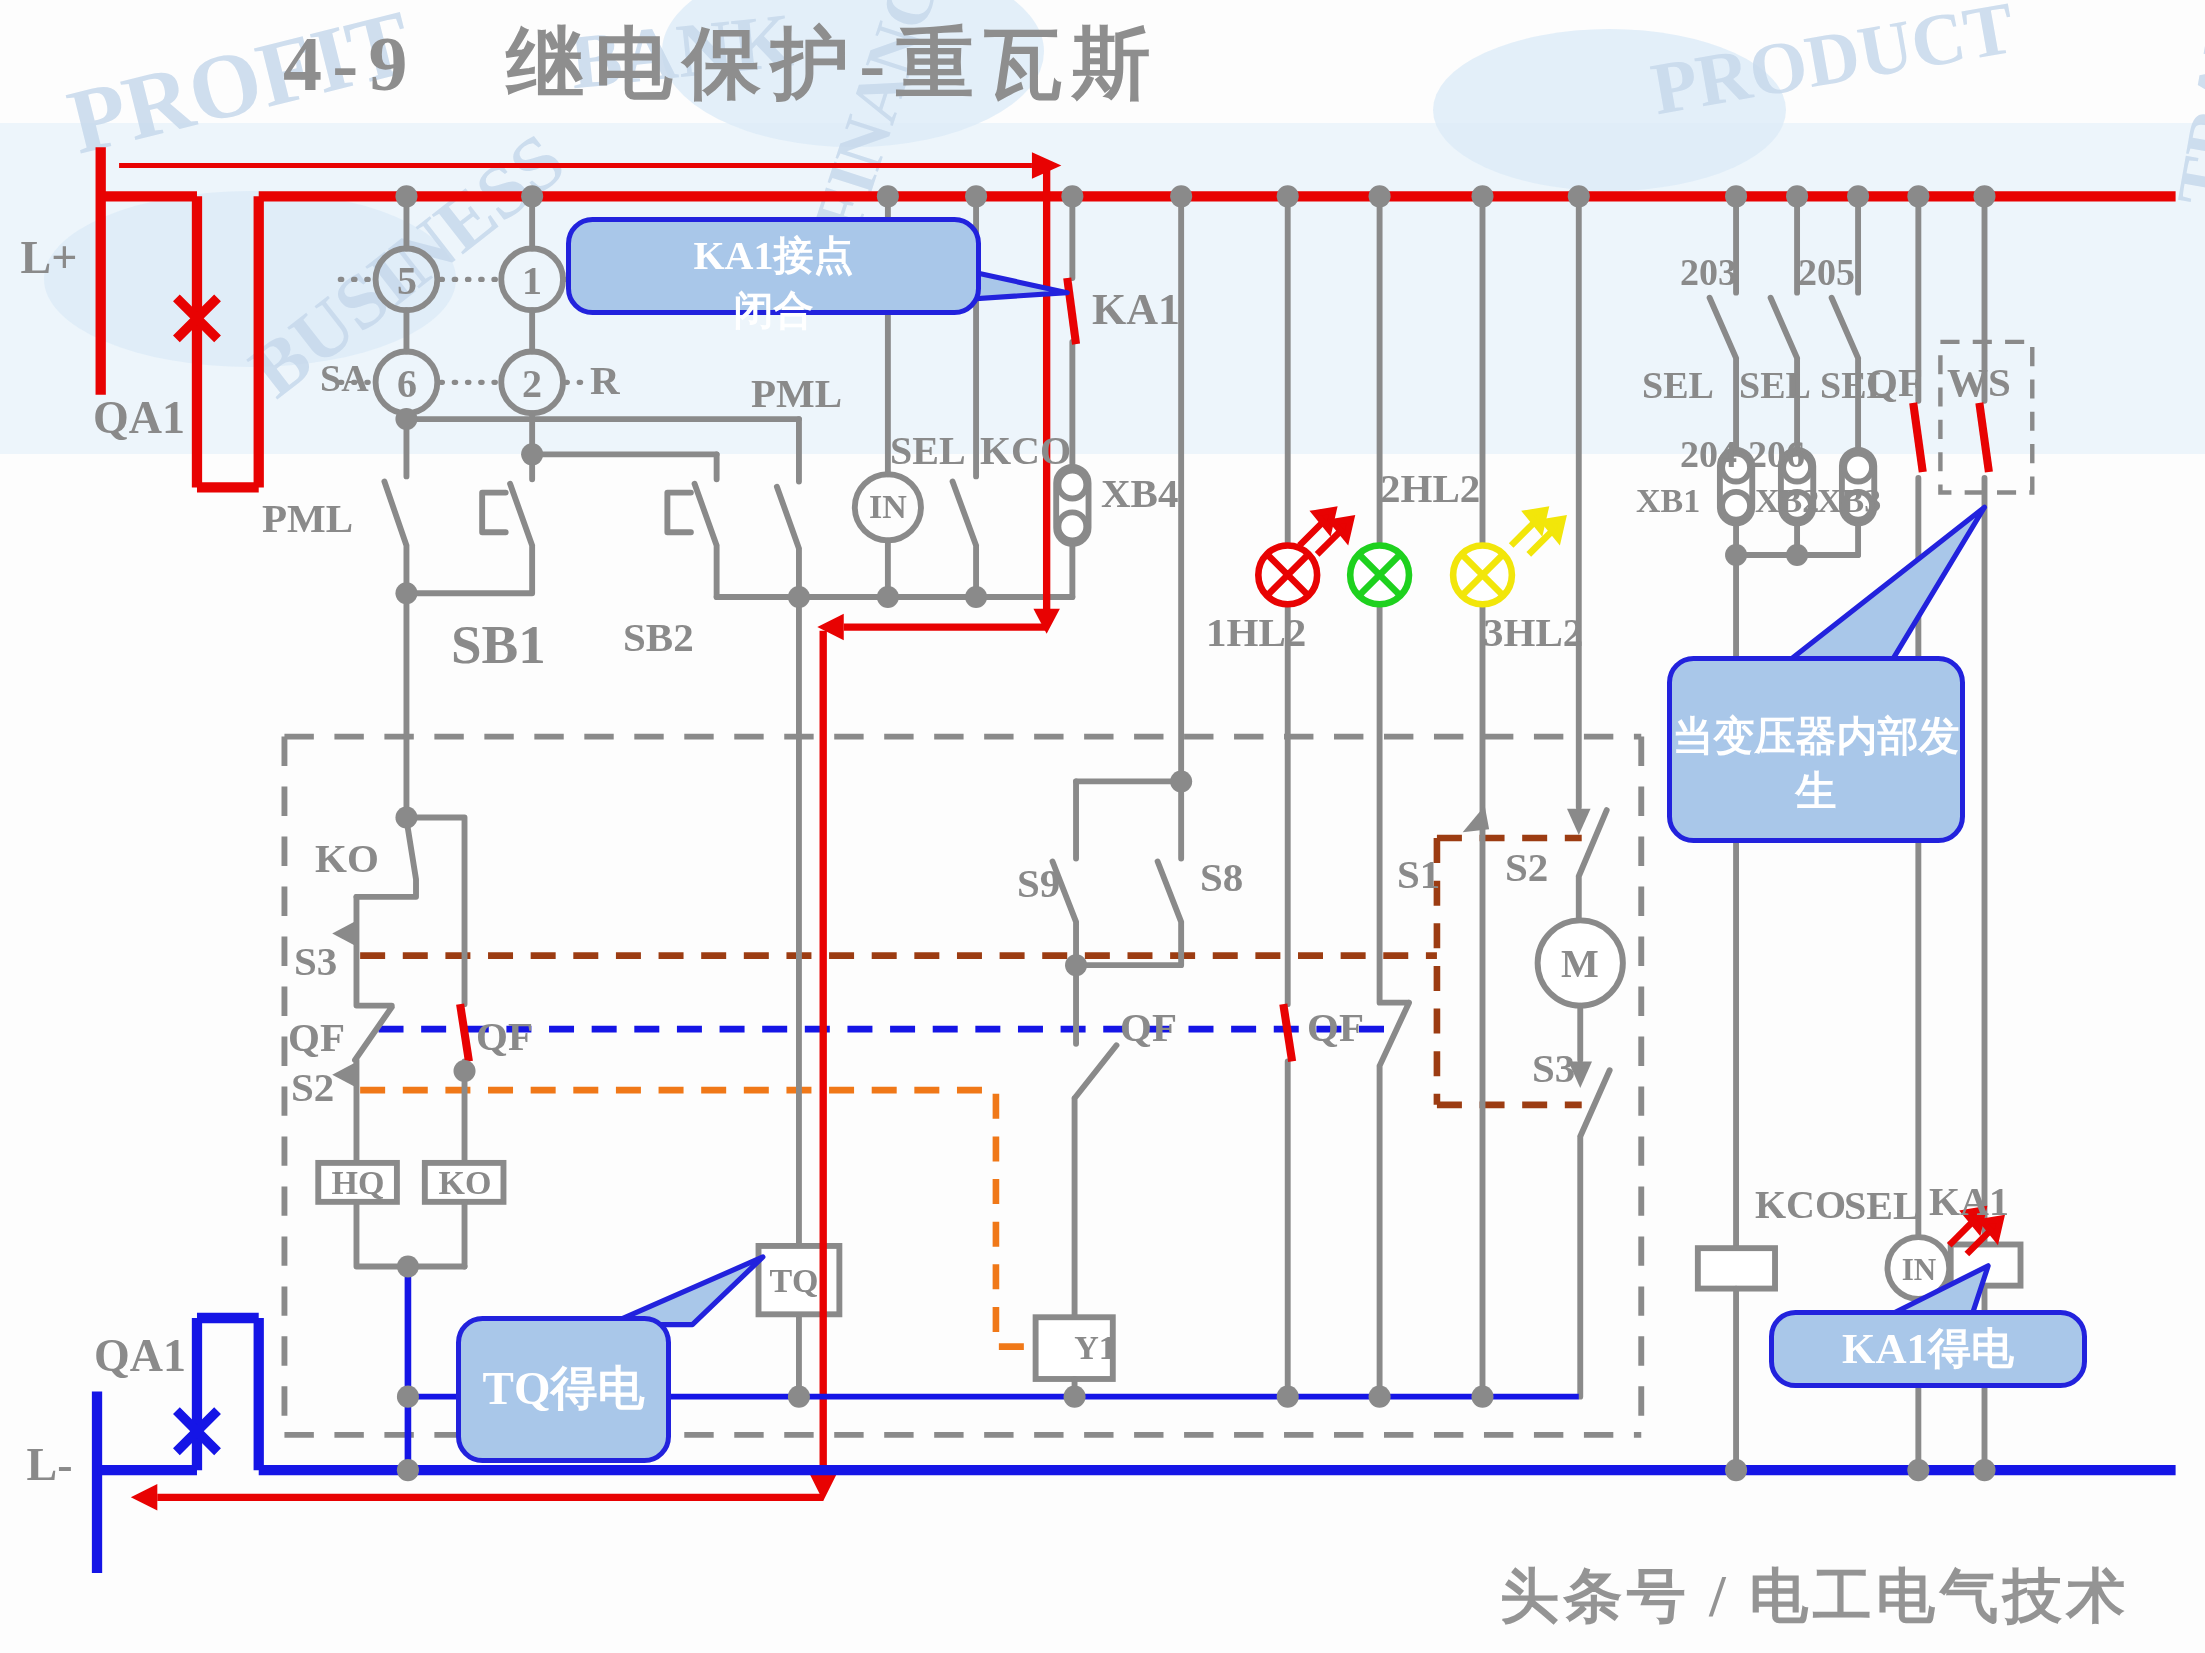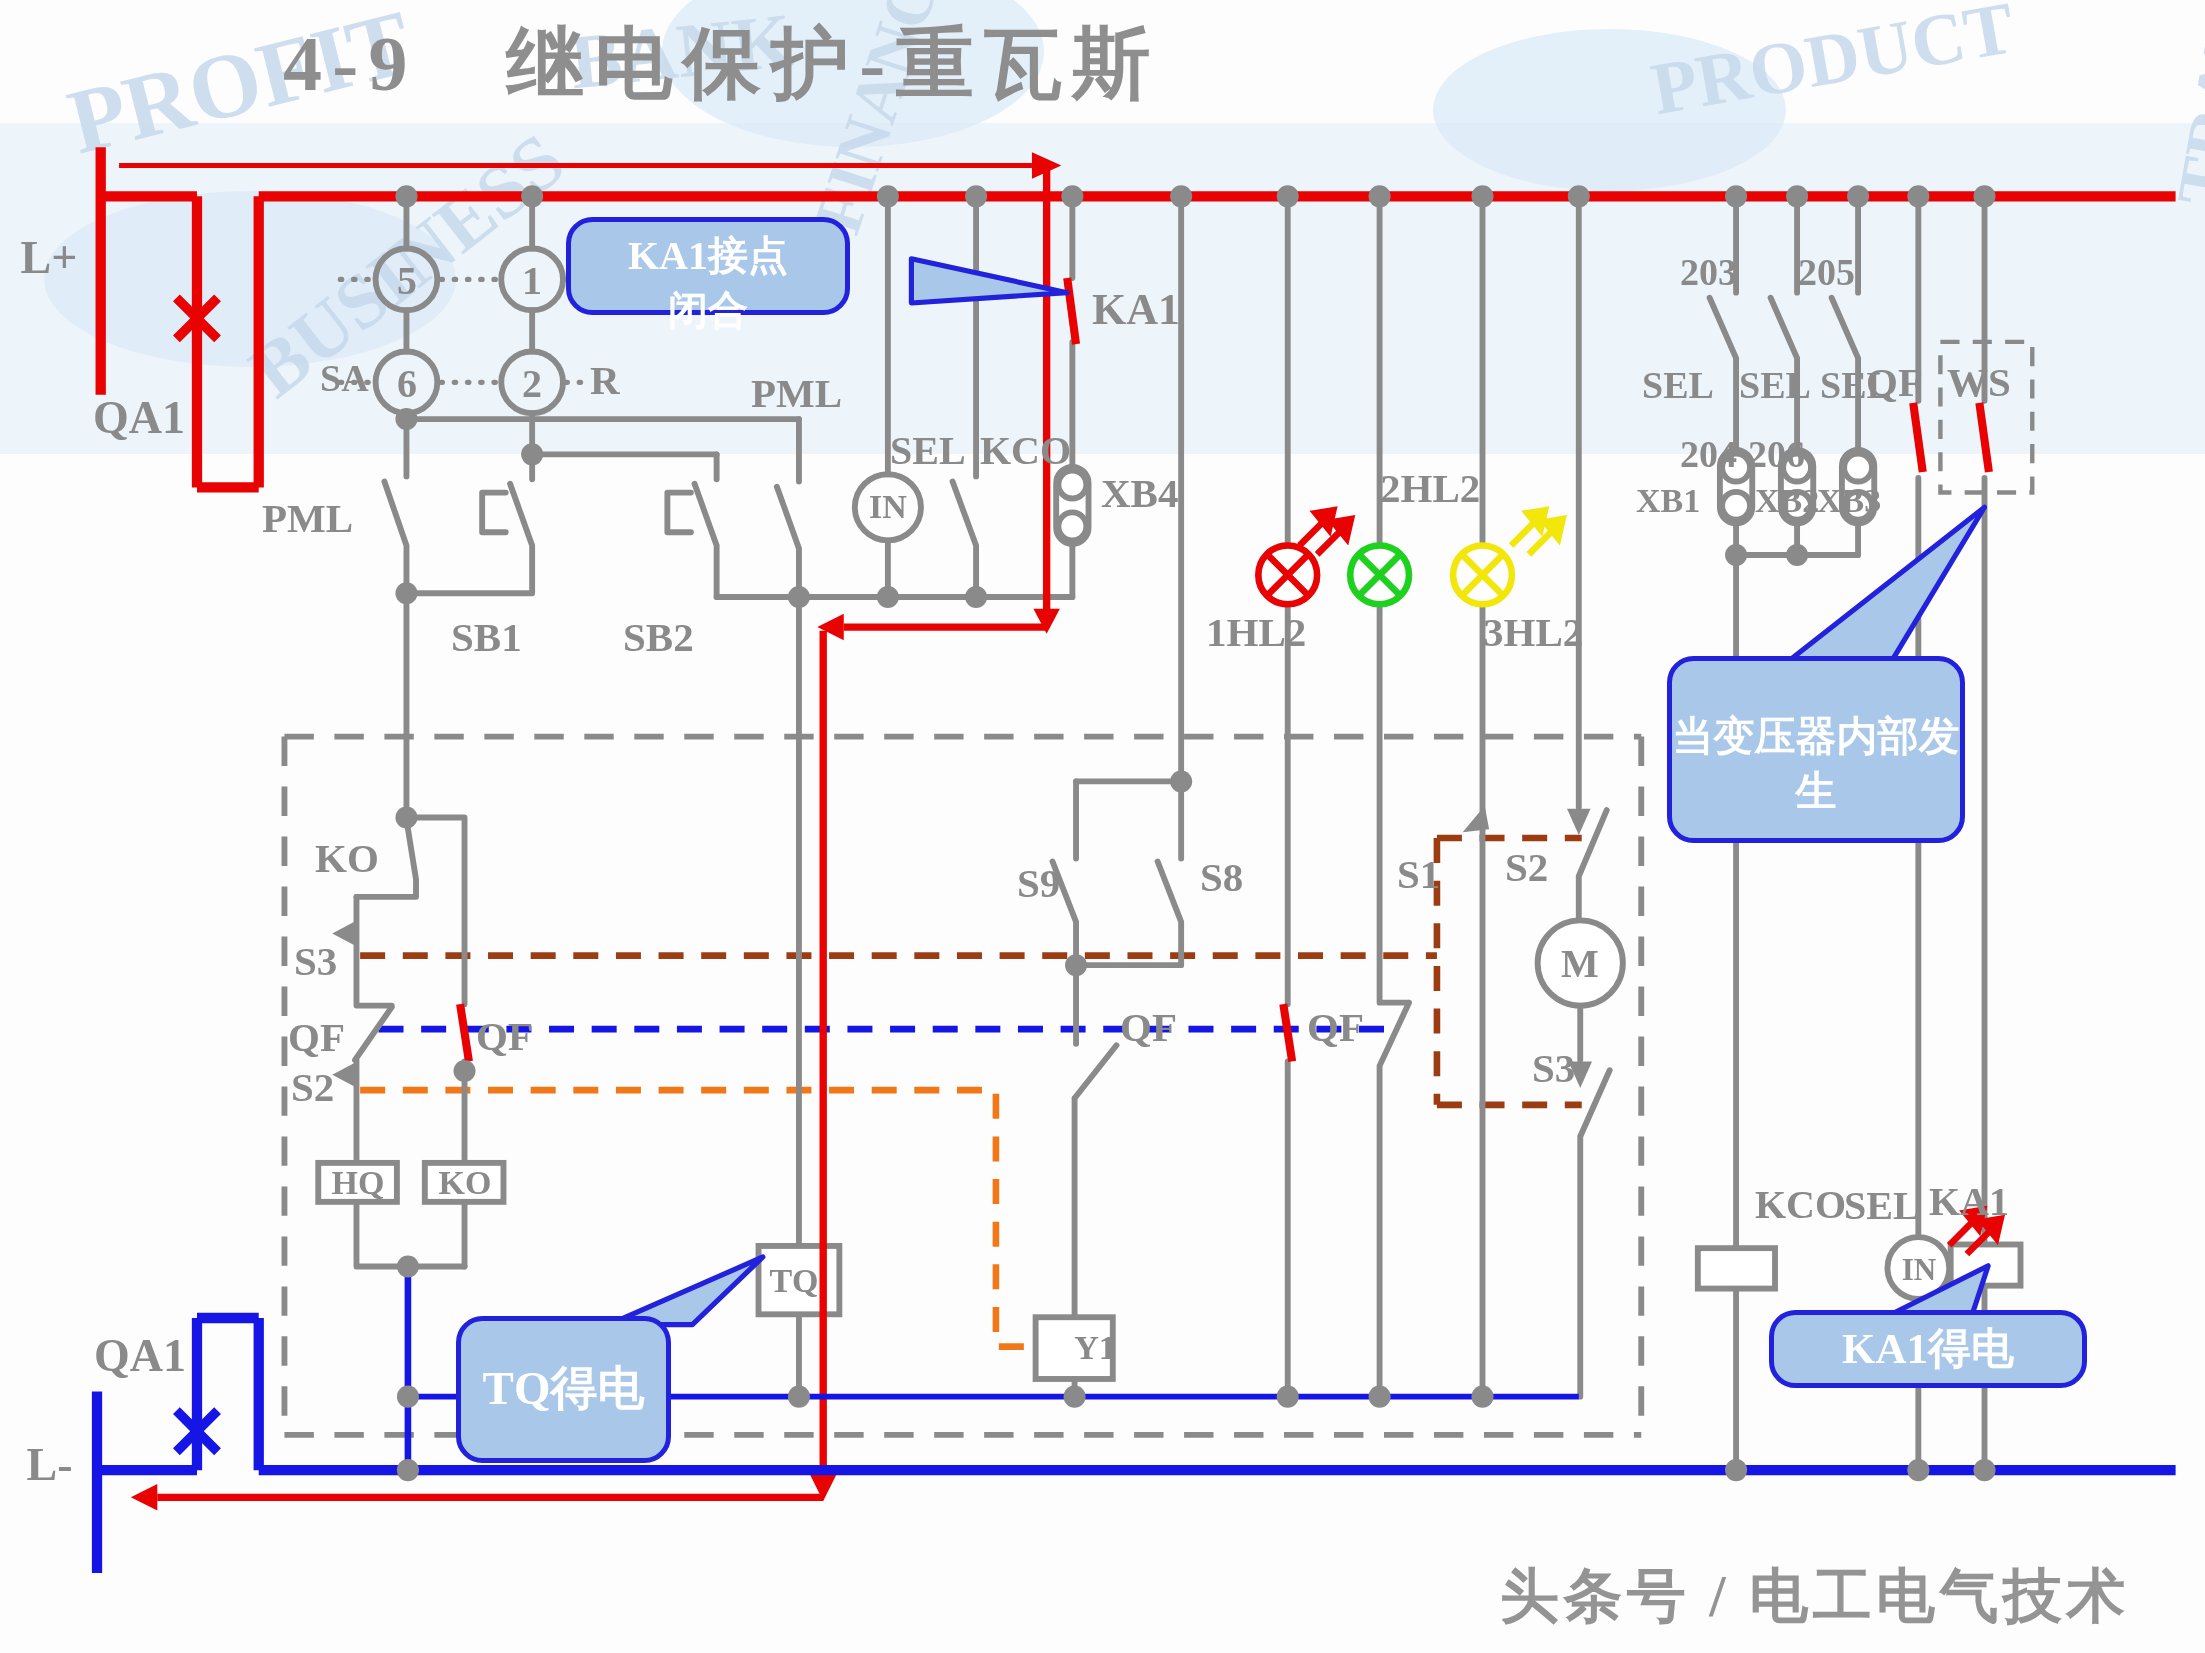--- a/index.html
+++ b/index.html
@@ -275,21 +275,21 @@
       <div class="lbl" style="left: 20.6px; top: 235px; font-size: 46px;">L+</div>
       <div class="lbl" style="left: 93px; top: 395px; font-size: 46px;">QA1</div>
       <div class="lbl" style="left: 320px; top: 359px; font-size: 38px;">SA</div>
       <div class="lbl center" style="left: 407px; top: 281px; font-size: 40px;">5</div>
       <div class="lbl center" style="left: 532px; top: 281px; font-size: 40px;">1</div>
       <div class="lbl center" style="left: 407px; top: 384px; font-size: 40px;">6</div>
       <div class="lbl center" style="left: 532px; top: 384px; font-size: 40px;">2</div>
       <div class="lbl" style="left: 590px; top: 257px; font-size: 41px;">L</div>
       <div class="lbl" style="left: 590px; top: 360px; font-size: 41px;">R</div>
       <div class="lbl" style="left: 262px; top: 498px; font-size: 41px;">PML</div>
-      <div class="lbl" style="left: 451px; top: 617px; font-size: 41px;">SB1</div>
+      <div class="lbl" style="left: 451px; top: 617px; font-size: 55px;">SB1</div>
       <div class="lbl" style="left: 623px; top: 617px; font-size: 41px;">SB2</div>
       <div class="lbl" style="left: 751px; top: 373px; font-size: 41px;">PML</div>
       <div class="lbl" style="left: 890px; top: 431px; font-size: 40px;">SEL</div>
       <div class="lbl" style="left: 980px; top: 431px; font-size: 40px;">KCO</div>
       <div class="lbl center" style="left: 888px; top: 507px; font-size: 34px;">IN</div>
       <div class="lbl" style="left: 1092px; top: 288px; font-size: 44px;">KA1</div>
       <div class="lbl" style="left: 1101px; top: 473px; font-size: 41px;">XB4</div>
       <div class="lbl" style="left: 1206px; top: 612px; font-size: 41px;">1HL2</div>
       <div class="lbl" style="left: 1380px; top: 468px; font-size: 41px;">2HL2</div>
       <div class="lbl" style="left: 1483px; top: 612px; font-size: 41px;">3HL2</div>
@@ -326,21 +326,21 @@
       <div class="lbl" style="left: 1844px; top: 1186px; font-size: 40px;">SEL</div>
       <div class="lbl center" style="left: 1919px; top: 1269px; font-size: 31px;">IN</div>
       <div class="lbl" style="left: 1929px; top: 1182px; font-size: 40px;">KA1</div>
       <div class="lbl" style="left: 94px; top: 1333px; font-size: 46px;">QA1</div>
       <div class="lbl" style="left: 26.5px; top: 1442px; font-size: 46px;">L-</div>
     </div>
 
   <div class="title">4-9　继电保护-重瓦斯</div>
   <div class="footer">头条号 / 电工电气技术</div>
 
-  <div class="callout" style="left:566px;top:217px;width:284px;height:98px;font-size:40px;padding-top:5.9px;">
+  <div class="callout" style="left:566px;top:217px;width:415px;height:98px;font-size:40px;padding-top:5.9px;">
     <span class="ln">KA1接点</span>
     <span class="ln">闭合</span>
   </div>
   <div class="callout" style="left:1667px;top:656px;width:298px;height:187px;font-size:41px;padding-top:48px;line-height:1.35;">
     <span class="ln">当变压器内部发生</span>
   </div>
   <div class="callout" style="left:456px;top:1316px;width:215px;height:147px;font-size:47px;line-height:135px;">
     <span>TQ得电</span>
   </div>
   <div class="callout" style="left:1769px;top:1310px;width:318px;height:78px;font-size:43px;line-height:68px;">

